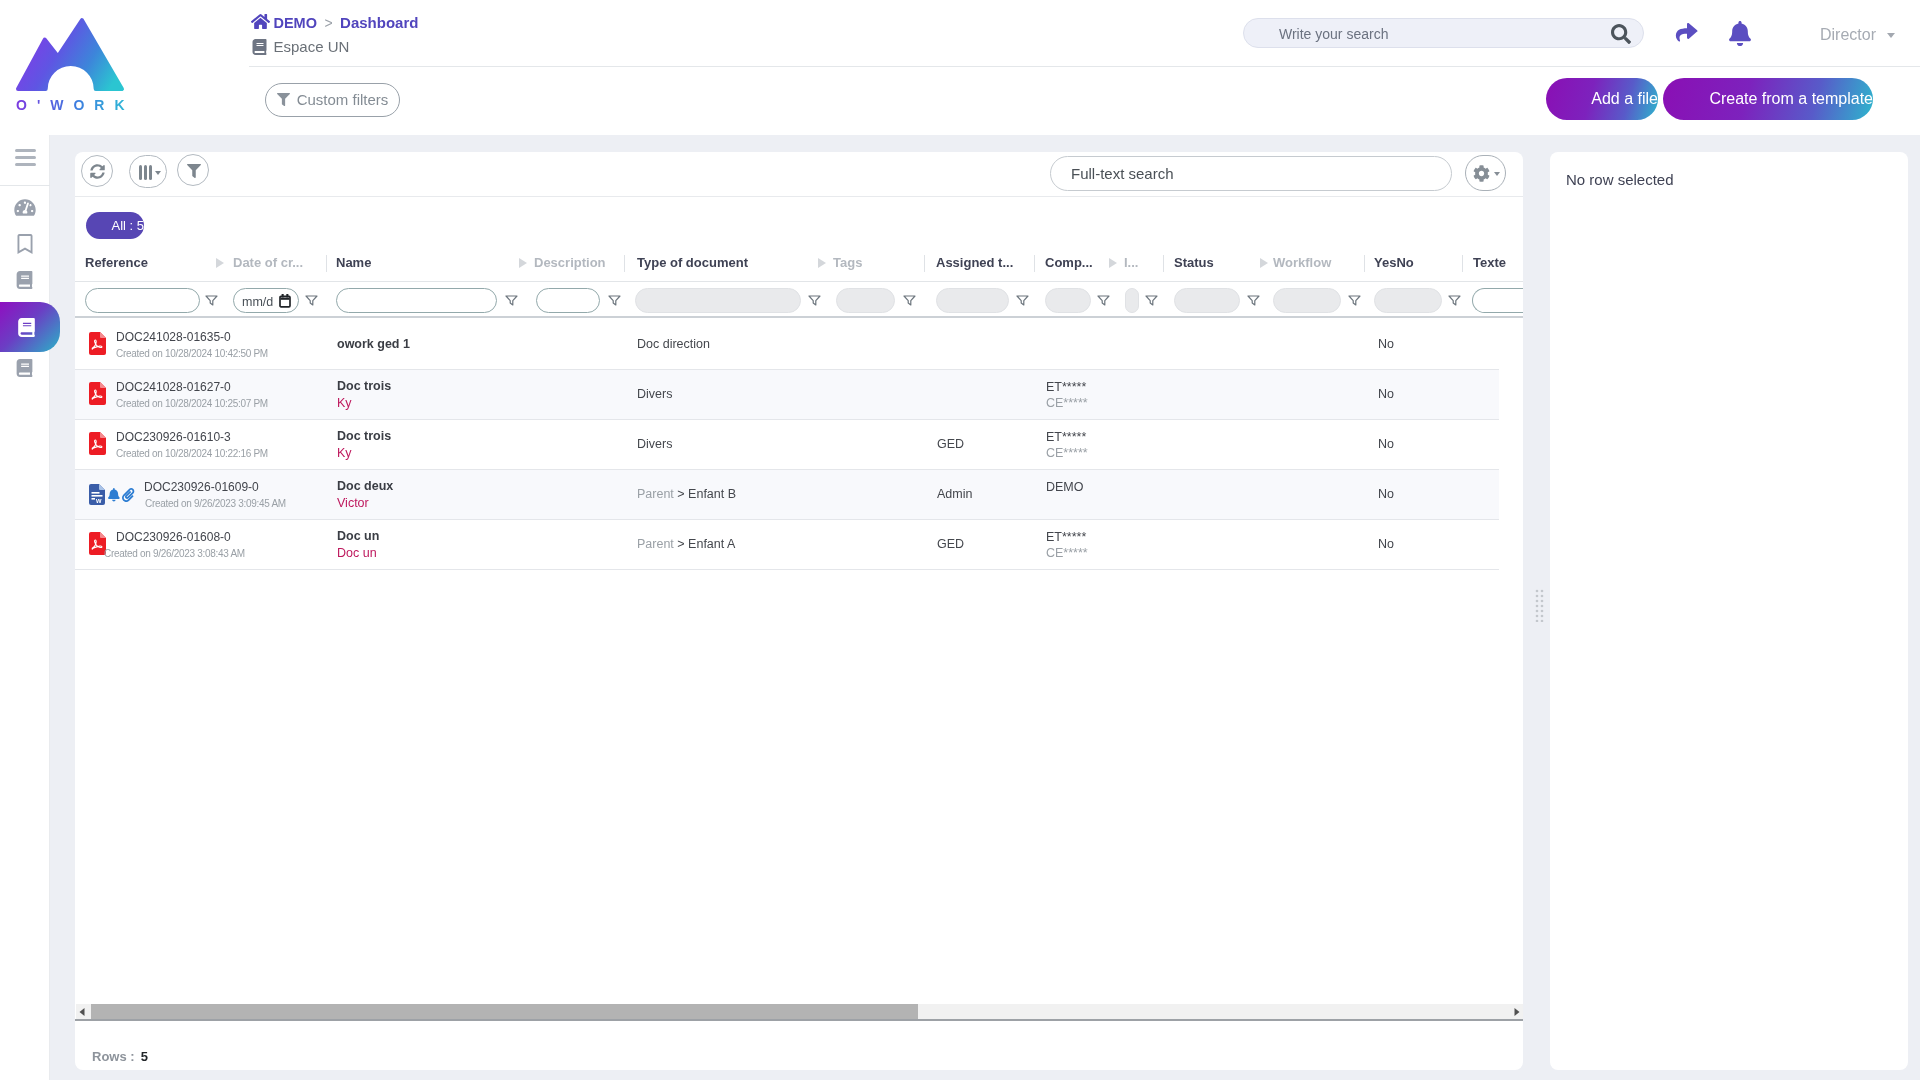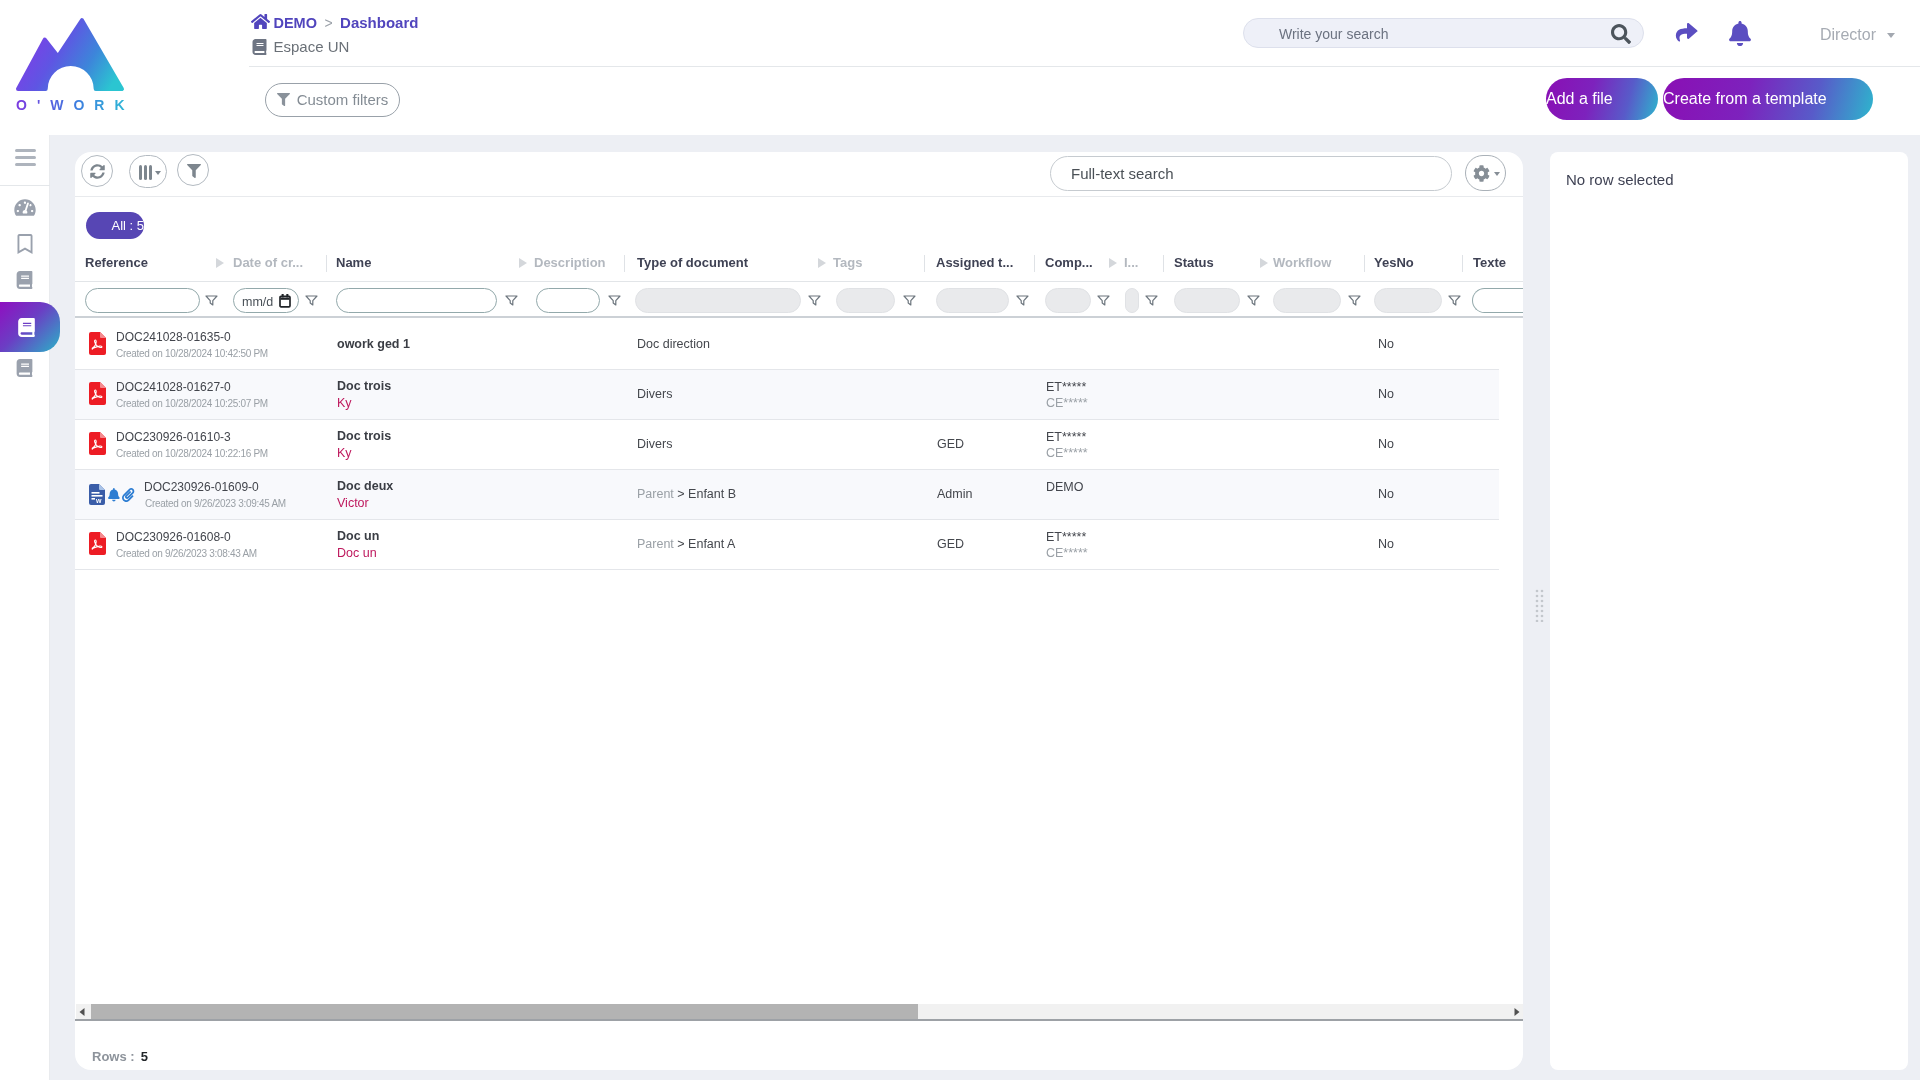--- a/index.html
+++ b/index.html
@@ -15,25 +15,25 @@
 .crumb-demo{color:#5145bd;font-weight:bold;font-size:14.5px}
 .crumb-sep{color:#9aa0a8;font-size:14px}
 .crumb-dash{color:#5145bd;font-weight:bold;font-size:15px}
 .espace{color:#6a7077;font-size:15px}
 #searchpill{left:1243px;top:18px;width:401px;height:30px;background:#eef0f8;border:1px solid #dde0ec;border-radius:15px}
 #searchpill .ph{position:absolute;left:35px;top:7px;font-size:14px;color:#6b7280}
 #director{color:#a6abb3;font-size:16px}
 .caret{display:inline-block;width:0;height:0;border-left:5px solid transparent;border-right:5px solid transparent;border-top:6px solid #9aa0a8}
 
 #btn-custom{left:265px;top:83px;width:135px;height:34px;border:1px solid #99a1a9;border-radius:17px;background:#fff;color:#848c94;font-size:15px;line-height:32px;text-align:center}
-.grad-btn{height:42px;border-radius:21px;background:linear-gradient(105deg,#8a0fb4 0%,#7d22bd 40%,#585bc9 72%,#2db6cd 100%);color:#fff;font-size:16px;text-align:left;line-height:42px}
+.grad-btn{height:42px;border-radius:21px;background:linear-gradient(105deg,#8a0fb4 0%,#7d22bd 40%,#585bc9 72%,#2db6cd 100%);color:#fff;font-size:16px;text-align:right;line-height:42px}
 #btn-add{left:1546px;top:78px;width:112px}
 #btn-create{left:1663px;top:78px;width:210px}
 
-#card{left:75px;top:152px;width:1448px;height:918px;background:#fff;border-radius:16px}
+#card{left:75px;top:152px;width:1448px;height:918px;background:#fff;border-radius:8px}
 #rightcard{left:1550px;top:152px;width:358px;height:918px;background:#fff;border-radius:8px}
 #norow{left:16px;top:19px;font-size:15px;color:#3f4254}
 
 .circbtn{border:1px solid #b3bac1;border-radius:17px;background:#fff}
 #tb-refresh{left:6px;top:3px;width:32px;height:32px}
 #tb-cols{left:54px;top:3px;width:38px;height:33px}
 #tb-filter{left:102px;top:2px;width:32px;height:32px}
 #toolbar{left:0;top:0;width:1448px;height:45px;border-bottom:1px solid #e8eaed}
 #fts{left:975px;top:4px;width:402px;height:35px;border:1px solid #c6cbd0;border-radius:18px}
 #fts .ph{position:absolute;left:20px;top:8px;font-size:15px;color:#4a5056}
@@ -376,21 +376,21 @@
     <span class="r-type" style="top:17px"><span class="pgray">Parent</span> &gt; Enfant B</span>
     <span class="r-asgn" style="top:17px">Admin</span>
     <span class="r-comp" style="top:9.5px">DEMO</span>
     <span class="r-no" style="top:17px">No</span>
   </div>
   <div class="row" style="top:520px">
     <svg style="position:absolute;left:14px;top:12px" width="17" height="23">
         <use href="#pdficon"></use>
       </svg>
     <span class="r-ref" style="left:41px;top:9.5px">DOC230926-01608-0</span>
-    <span class="r-sub" style="left:41px;top:27.5px">Created on 9/26/2023 3:08:43 AM</span>
+    <span class="r-sub" style="left:29px;top:27.5px">Created on 9/26/2023 3:08:43 AM</span>
     <span class="r-name" style="top:9px">Doc un</span>
     <span class="r-name2" style="top:26px">Doc un</span>
     <span class="r-type" style="top:17px"><span class="pgray">Parent</span> &gt; Enfant A</span>
     <span class="r-asgn" style="top:17px">GED</span>
     <span class="r-comp" style="top:9.5px">ET*****</span>
     <span class="r-comp2" style="top:26px">CE*****</span>
     <span class="r-no" style="top:17px">No</span>
   </div>
 
   <div class="abs" id="sbar">

